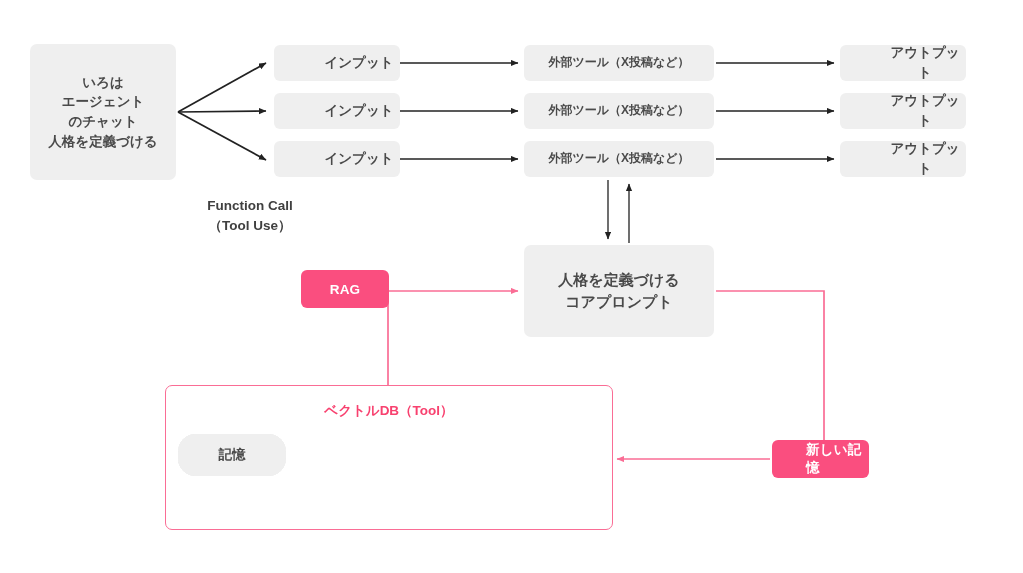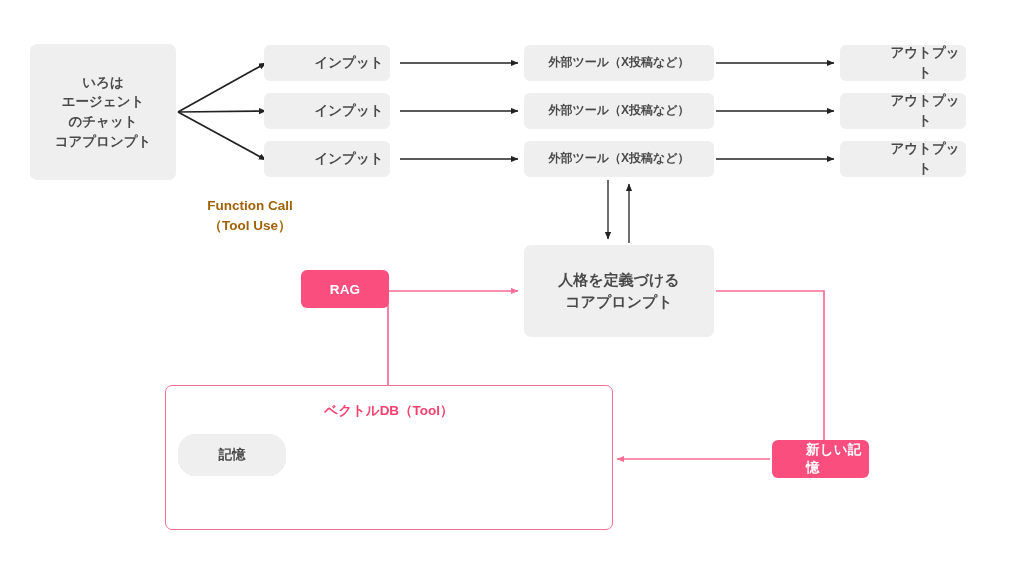--- a/index.html
+++ b/index.html
@@ -42,21 +42,21 @@
   }
   .node-agent {
     left: 30px;
     top: 44px;
     width: 146px;
     height: 136px;
     font-size: 13.5px;
     border-radius: 7px;
   }
   .node-input {
-    left: 264px;
+    left: 274px;
     width: 126px;
     height: 36px;
     font-size: 13.5px;
     padding-left: 44px;
   }
   .node-input.r1 { top: 45px; }
   .node-input.r2 { top: 93px; }
   .node-input.r3 { top: 141px; }
 
   .node-tool {
@@ -148,21 +148,21 @@
     left: 12px;
     top: 48px;
     width: 424px;
     display: flex;
     flex-wrap: wrap;
     gap: 11px;
   }
 
   .caption {
     position: absolute;
-    color: #a16207;
+    color: #404040;
     font-weight: bold;
     font-size: 13.5px;
     text-align: center;
     line-height: 1.5;
     white-space: pre-line;
   }
   .caption-fc {
     left: 150px;
     top: 196px;
     width: 200px;
@@ -209,21 +209,21 @@
     <path d="M 388 385 L 388 291 L 518 291" stroke="#FA6D95" stroke-width="1.7" fill="none" marker-end="url(#arrowPink)"></path>
 
     <path d="M 716 291 L 824 291 L 824 440" stroke="#FA6D95" stroke-width="1.7" fill="none"></path>
 
     <line x1="770" y1="459" x2="617" y2="459" stroke="#FA6D95" stroke-width="1.7" fill="none" marker-end="url(#arrowPink)"></line>
   </svg>
 
   <div class="node node-agent">いろは
 エージェント
 のチャット
-コアプロンプト</div>
+人格を定義づける</div>
 
   <div class="caption caption-fc">Function Call
 （Tool Use）</div>
 
   <div class="node node-input r1">インプット</div>
   <div class="node node-tool r1">外部ツール（X投稿など）</div>
   <div class="node node-output r1">アウトプット</div>
 
   <div class="node node-input r2">インプット</div>
   <div class="node node-tool r2">外部ツール（X投稿など）</div>

